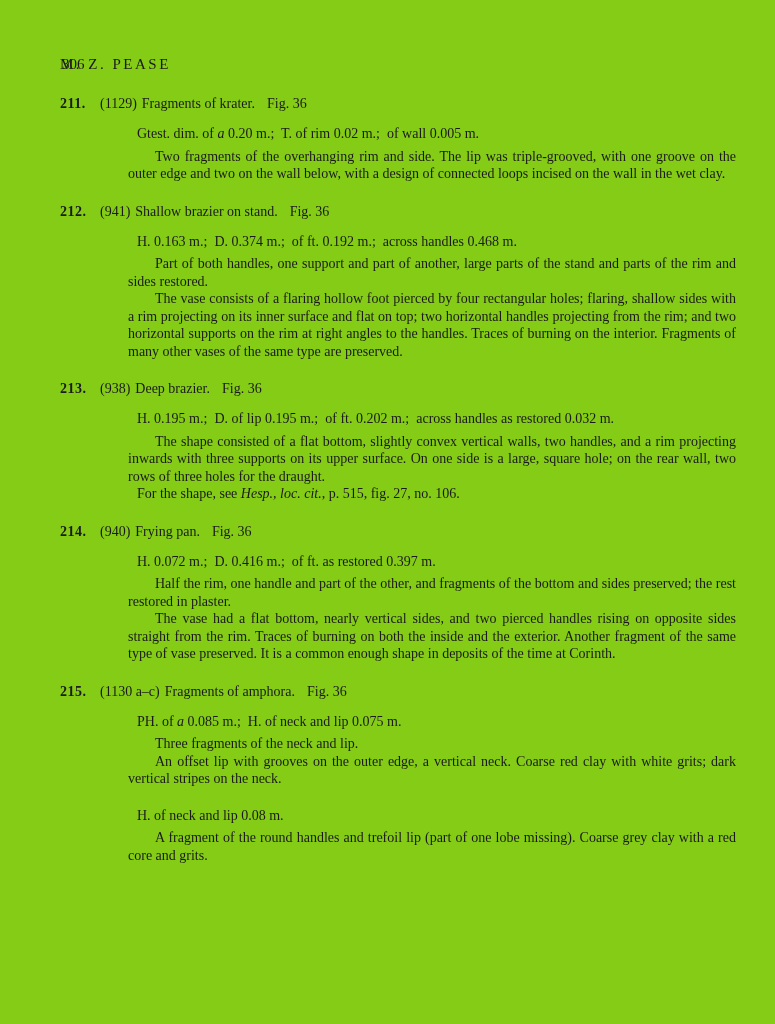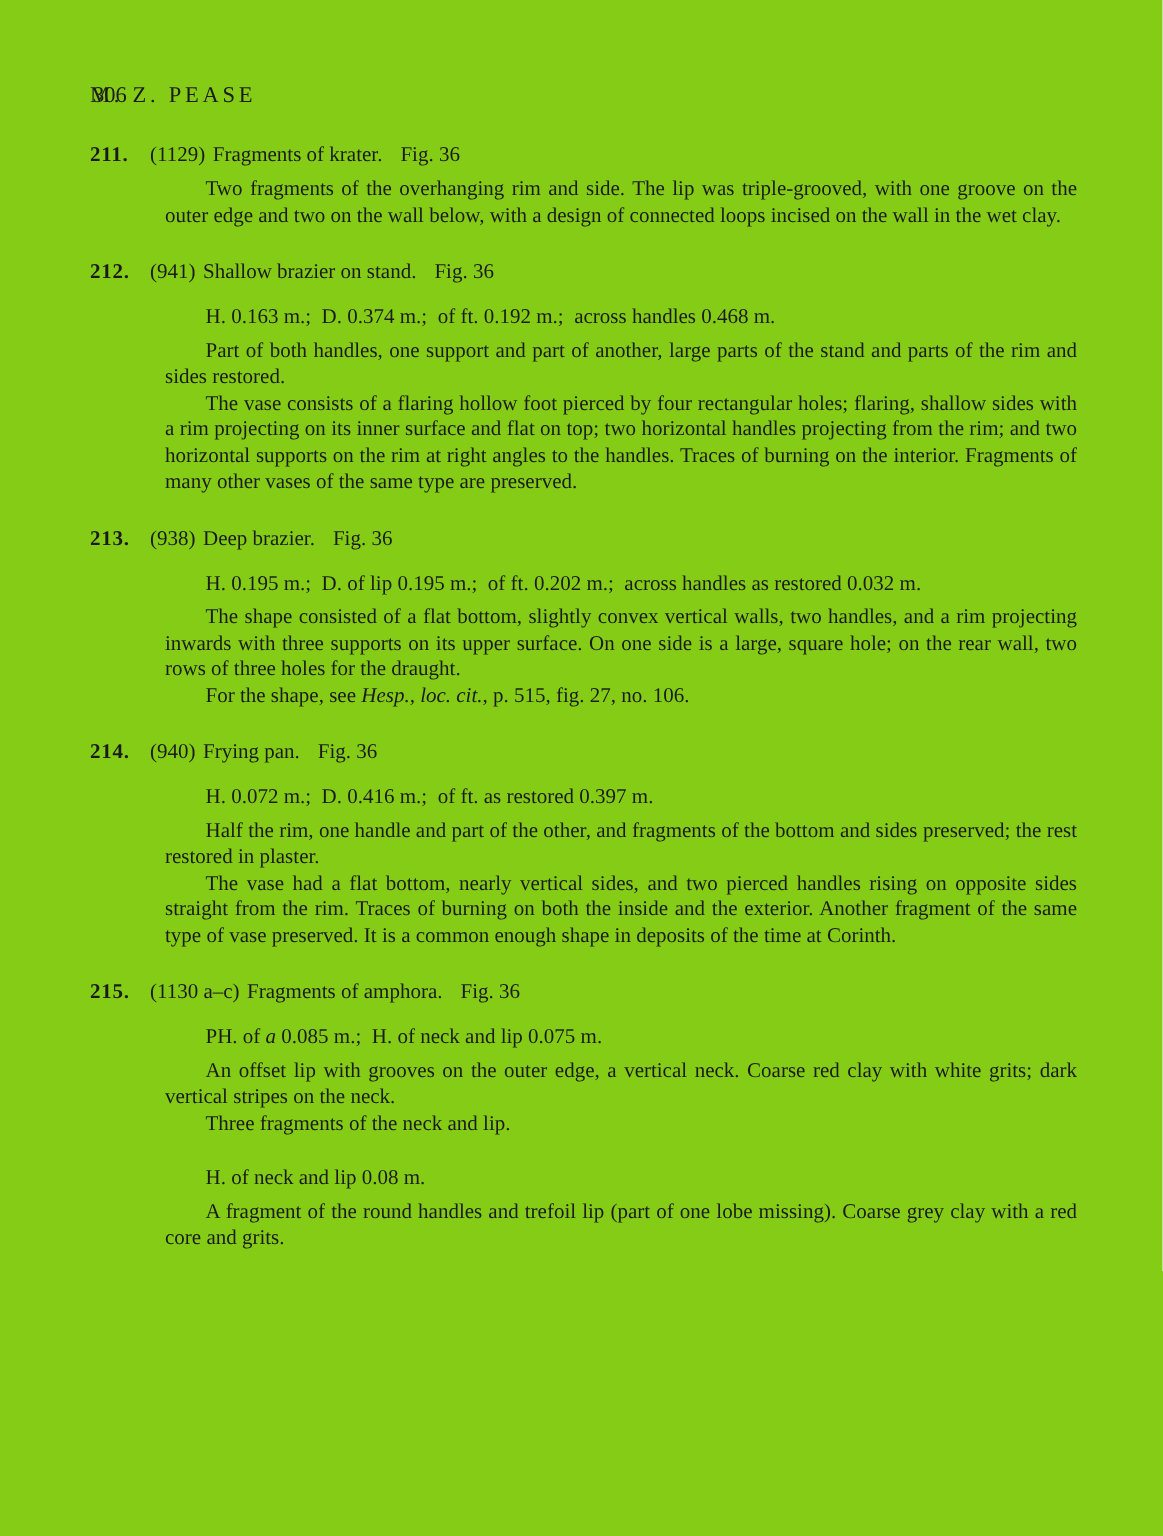--- a/index.html
+++ b/index.html
@@ -52,21 +52,21 @@
     font-weight: bold;
     letter-spacing: 0.5px;
   }
   .cat { margin-right: 5px; }
   .fig { margin-left: 12px; }
   .meas {
     margin: 12px 0 0 77px;
     white-space: pre-wrap;
   }
   .body {
-    margin: 5px 0 0 50px;
+    margin: 5px 0 0 68px;
     width: 608px;
     text-indent: 27px;
     text-align: justify;
   }
   .body + .body { margin-top: 0; }
   .ref {
     margin: 0 0 0 50px;
     text-indent: 27px;
     white-space: pre-wrap;
   }
@@ -80,20 +80,21 @@
 
     <div class="pagehead">
       <span class="pageno">306</span>
       <span class="running">M. Z. PEASE</span>
     </div>
 
     <div class="entry">
       <div class="entry-heading">
         <span class="num">211.</span><span class="cat">(1129)</span><span class="title">Fragments of krater.</span><span class="fig">Fig. 36</span>
       </div>
+      <div class="meas"><span>Gtest. dim. of </span><span class="it">a</span><span> 0.20 m.;  T. of rim 0.02 m.;  of wall 0.005 m.</span></div>
       <div class="body"><span>Two fragments of the overhanging rim and side.  The lip was triple-grooved, with one groove on the outer edge and two on the wall below, with a design of connected loops incised on the wall in the wet clay.</span></div>
     </div>
 
     <div class="entry">
       <div class="entry-heading">
         <span class="num">212.</span><span class="cat">(941)</span><span class="title">Shallow brazier on stand.</span><span class="fig">Fig. 36</span>
       </div>
       <div class="meas"><span>H. 0.163 m.;  D. 0.374 m.;  of ft. 0.192 m.;  across handles 0.468 m.</span></div>
       <div class="body"><span>Part of both handles, one support and part of another, large parts of the stand and parts of the rim and sides restored.</span></div>
       <div class="body"><span>The vase consists of a flaring hollow foot pierced by four rectangular holes; flaring, shallow sides with a rim projecting on its inner surface and flat on top; two horizontal handles projecting from the rim; and two horizontal supports on the rim at right angles to the handles.  Traces of burning on the interior.  Fragments of many other vases of the same type are preserved.</span></div>
@@ -115,22 +116,22 @@
       <div class="meas"><span>H. 0.072 m.;  D. 0.416 m.;  of ft. as restored 0.397 m.</span></div>
       <div class="body"><span>Half the rim, one handle and part of the other, and fragments of the bottom and sides preserved; the rest restored in plaster.</span></div>
       <div class="body"><span>The vase had a flat bottom, nearly vertical sides, and two pierced handles rising on opposite sides straight from the rim.  Traces of burning on both the inside and the exterior.  Another fragment of the same type of vase preserved.  It is a common enough shape in deposits of the time at Corinth.</span></div>
     </div>
 
     <div class="entry">
       <div class="entry-heading">
         <span class="num">215.</span><span class="cat">(1130 a–c)</span><span class="title">Fragments of amphora.</span><span class="fig">Fig. 36</span>
       </div>
       <div class="meas"><span>PH. of </span><span class="it">a</span><span> 0.085 m.;  H. of neck and lip 0.075 m.</span></div>
+      <div class="body"><span>Three fragments of the neck and lip.</span></div>
       <div class="body"><span>An offset lip with grooves on the outer edge, a vertical neck.  Coarse red clay with white grits; dark vertical stripes on the neck.</span></div>
-      <div class="body"><span>Three fragments of the neck and lip.</span></div>
     </div>
 
     <div class="entry">
       <div class="meas"><span>H. of neck and lip 0.08 m.</span></div>
       <div class="body"><span>A fragment of the round handles and trefoil lip (part of one lobe missing).  Coarse grey clay with a red core and grits.</span></div>
     </div>
 
   </div>
 </div>
 

